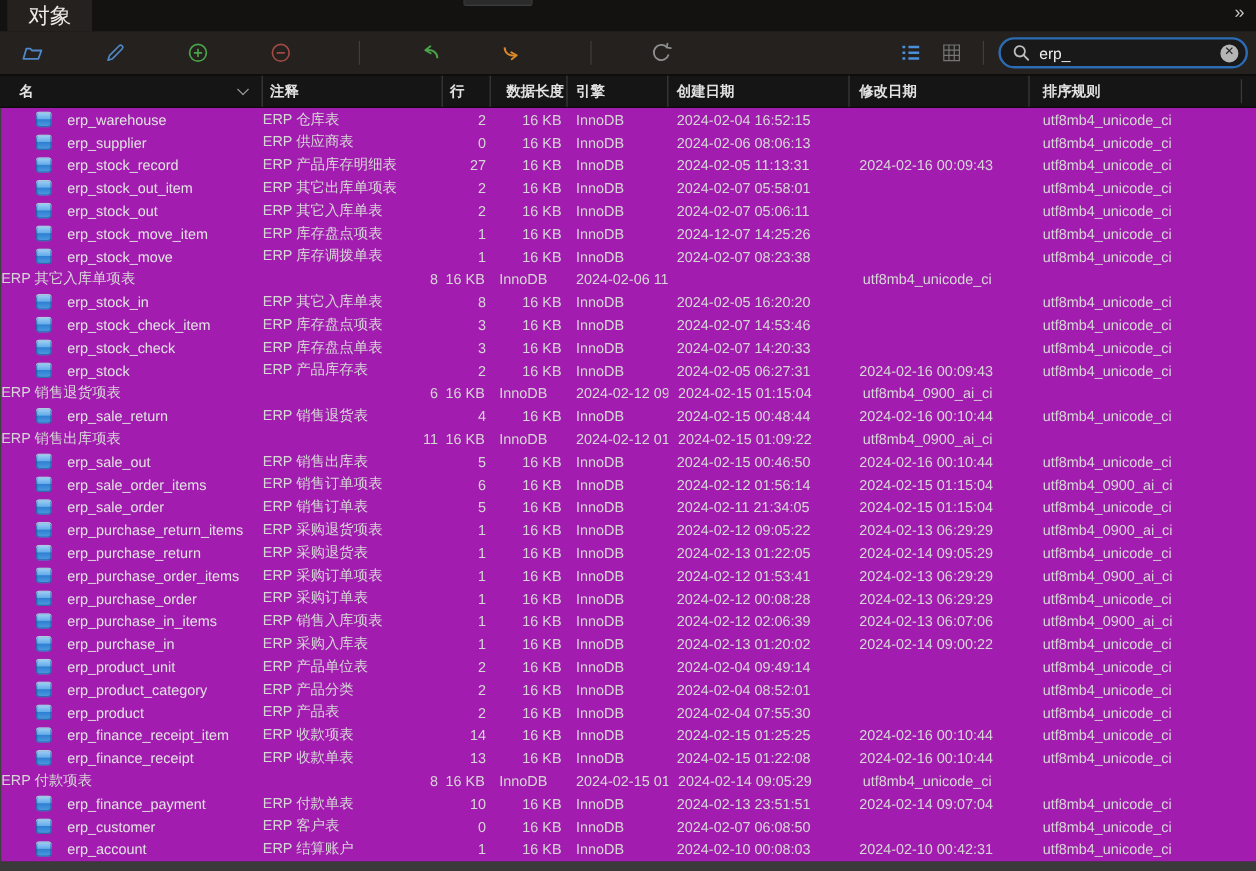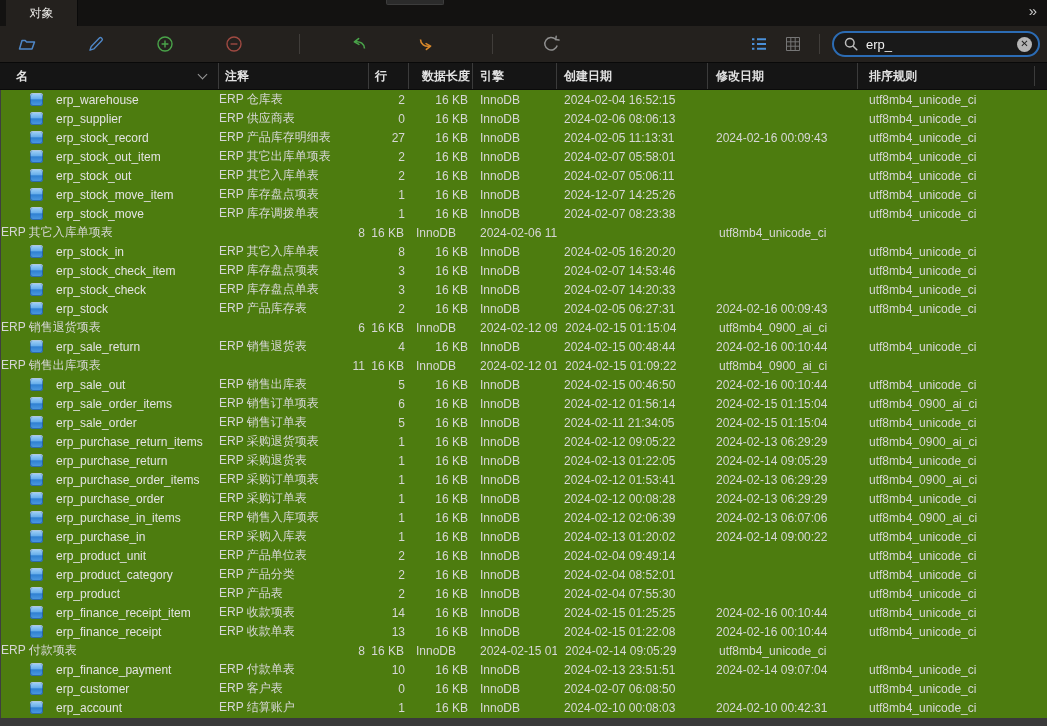--- a/index.html
+++ b/index.html
@@ -9,21 +9,21 @@
     font-family:"Liberation Sans","DejaVu Sans",sans-serif;
     -webkit-font-smoothing:antialiased;
     position:relative;
   }
   .app{width:1047px;height:726px;display:flex;flex-direction:column;position:relative;}
 
   
   .tabbar{height:26px;background:#131211;display:flex;align-items:stretch;position:relative;flex:0 0 auto;}
   .popup-fragment{position:absolute;left:386px;top:0;width:56px;height:4px;background:#2b2b2b;border:1px solid #3c3c3c;border-top:none;border-radius:0 0 2px 2px;}
   .tab{margin-left:6px;width:71px;background:#24211e;display:flex;align-items:center;justify-content:center;
-       color:#ecebe8;font-size:12px;border-right:1px solid #0a0a0a;}
+       color:#ecebe8;font-size:18px;border-right:1px solid #0a0a0a;}
   .tab-rest{flex:1;}
   .overflow{display:flex;align-items:flex-start;padding:3px 10px 0 0;color:#c9c9c9;font-size:15px;line-height:1;cursor:default;}
 
   
   .toolbar{height:36px;background:#24211e;display:flex;align-items:center;padding-left:17px;flex:0 0 auto;gap:36px;}
   .tbtn{width:20px;height:20px;margin-right:13px;display:flex;align-items:center;justify-content:center;}
   .tsep{width:1px;height:20px;background:#403d3a;margin:0 12px 0 6px;}
   .right-group{margin-left:auto;display:flex;align-items:center;}
   .vbtn{width:20px;height:20px;margin-right:14px;display:flex;align-items:center;justify-content:center;}
   .vsep{width:1px;height:20px;background:#403d3a;margin:0 12px 0 2px;}
@@ -49,21 +49,21 @@
   .hc.h-comment{padding-left:6px;}
   .hc.h-rows{padding-left:6px;}
   .hc.h-length{justify-content:flex-end;padding-right:2px;}
   .hc.h-engine{padding-left:7px;}
   .hc.h-created{padding-left:7px;}
   .hc.h-modified{padding-left:8px;}
   .hc.h-collation{padding-left:11px;}
   .header::after{content:"";position:absolute;right:12px;top:3px;bottom:3px;width:1px;background:#3b3b3b;}
 
   
-  .list{flex:1;background:#4d7c0f;overflow:hidden;border-left:1px solid #3f3f3f;}
+  .list{flex:1;background:#a21caf;overflow:hidden;border-left:1px solid #3f3f3f;}
   .row{height:19px;align-items:center;color:#d6d6d6;font-size:12px;cursor:default;}
   .c{white-space:nowrap;overflow:hidden;}
   .c.name{display:flex;align-items:center;padding-left:29px;color:#e3e3e3;}
   .ticon{width:13px;height:13px;border-radius:3px;margin-right:13px;flex:0 0 auto;
     background:linear-gradient(180deg,#a6d4f8 0%,#66adea 46%,#2f80d2 52%,#4f9ce2 100%);
     box-shadow:inset 0 1px 0 rgba(255,255,255,.55), inset 0 0 0 1px rgba(20,70,130,.55);}
   .c.rows{text-align:right;padding-right:4px;}
   .c.len{text-align:right;padding-right:5px;}
   .c.engine{padding-left:7px;}
   .c.created{padding-left:7px;}

